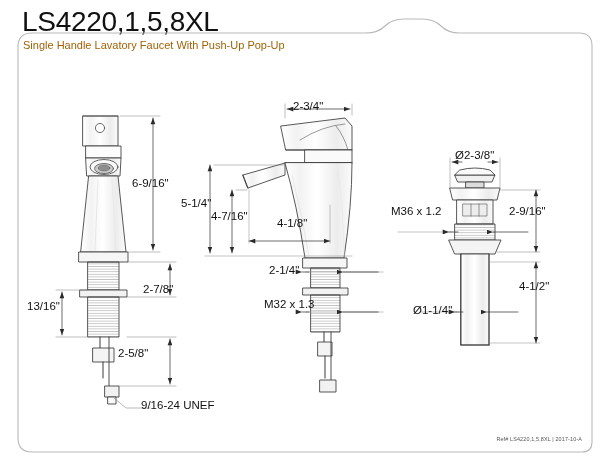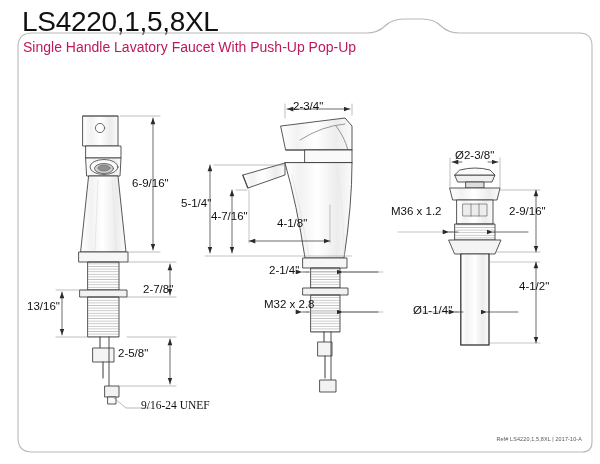--- a/index.html
+++ b/index.html
@@ -11,21 +11,21 @@
   #sheet{position:absolute;inset:0;width:600px;height:464px;}
 
   
   .hdr-title{
     position:absolute;left:22px;top:8px;
     font-size:28px;font-weight:400;letter-spacing:-0.3px;
     color:#111;white-space:nowrap;line-height:1;
   }
   .hdr-sub{
     position:absolute;left:23px;top:40px;
-    font-size:14px;font-weight:400;color:#be185d;white-space:nowrap;line-height:1;
+    font-size:11px;font-weight:400;color:#a16207;white-space:nowrap;line-height:1;
   }
 
   
   #frame{position:absolute;left:0;top:0;width:600px;height:464px;pointer-events:none;}
 
   
   #draw{position:absolute;left:0;top:0;width:600px;height:464px;}
 
   
   .dim{
@@ -255,28 +255,28 @@
         <path d="M487 312 L518 312" marker-start="url(#ah)"></path>
       </g>
 
     </g>
   </svg>
 
   <div class="dim" style="left:132px;top:178px;">6-9/16"</div>
   <div class="dim" style="left:143px;top:284px;">2-7/8"</div>
   <div class="dim" style="left:27px;top:301px;">13/16"</div>
   <div class="dim" style="left:118px;top:348px;">2-5/8"</div>
-  <div class="dim" style="left:141px;top:400px;font-family:Liberation Serif, serif;">9/16-24 UNEF</div>
+  <div class="dim" style="left:141px;top:400px;">9/16-24 UNEF</div>
 
   <div class="dim" style="left:293px;top:101px;">2-3/4"</div>
   <div class="dim" style="left:181px;top:198px;">5-1/4"</div>
   <div class="dim" style="left:211px;top:211px;">4-7/16"</div>
   <div class="dim" style="left:277px;top:218px;">4-1/8"</div>
   <div class="dim" style="left:269px;top:265px;">2-1/4"</div>
-  <div class="dim" style="left:264px;top:299px;">M32 x 2.8</div>
+  <div class="dim" style="left:264px;top:299px;">M32 x 1.3</div>
 
   <div class="dim" style="left:455px;top:150px;">Ø2-3/8"</div>
   <div class="dim" style="left:391px;top:206px;">M36 x 1.2</div>
   <div class="dim" style="left:509px;top:206px;">2-9/16"</div>
   <div class="dim" style="left:413px;top:305px;">Ø1-1/4"</div>
   <div class="dim" style="left:519px;top:281px;">4-1/2"</div>
 
   <div class="ref">Ref# LS4220,1,5,8XL | 2017-10-A</div>
 
 </div>

